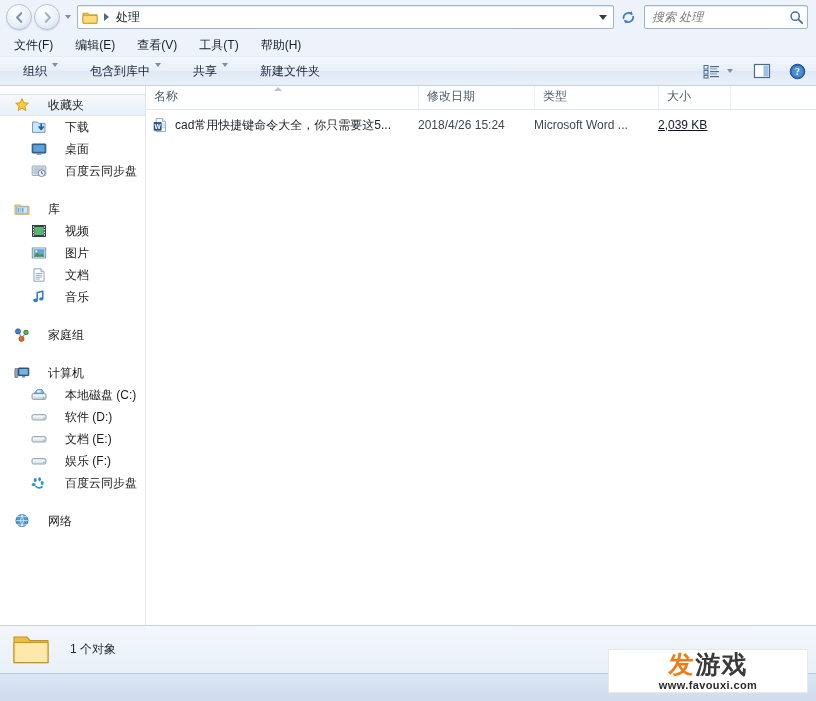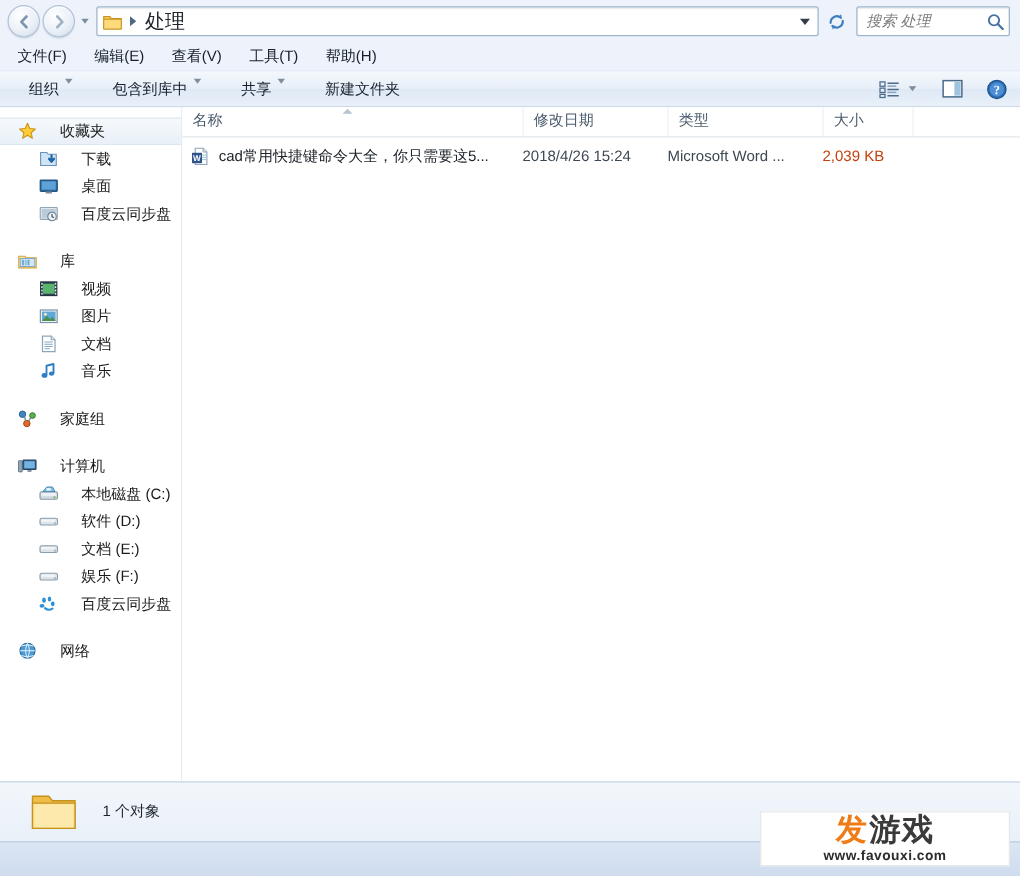--- a/index.html
+++ b/index.html
@@ -66,41 +66,41 @@
   .addr-crumbs { display: flex; align-items: center; flex: 1; gap: 2px; min-width: 0; }
   .crumb-ico { width: 16px; height: 15px; flex: none; position: relative; }
   .crumb-sep {
     width: 0; height: 0;
     border-top: 4px solid transparent;
     border-bottom: 4px solid transparent;
     border-left: 5px solid #4f6984;
     margin: 0 5px 0 4px;
     flex: none;
   }
-  .crumb-text { font-size: 16px; color: #20262e; white-space: nowrap; }
+  .crumb-text { font-size: 12px; color: #20262e; white-space: nowrap; }
   .addr-caret {
     width: 17px; height: 22px;
     display: flex; align-items: center; justify-content: center;
     flex: none;
   }
   .caret-dn {
     width: 0; height: 0;
     border-left: 4px solid transparent;
     border-right: 4px solid transparent;
     border-top: 5px solid #333c47;
   }
   .refresh-btn {
     width: 24px; height: 24px;
     display: flex; align-items: center; justify-content: center;
     border: 1px solid transparent;
     flex: none;
     margin-right: 4px;
   }
   .search-box {
-    width: 123px; height: 24px;
+    width: 164px; height: 24px;
     background: #ffffff;
     border: 1px solid #9eb6cc;
     border-radius: 2px;
     display: flex; align-items: center;
     padding: 0 3px 0 7px;
     flex: none;
     box-shadow: inset 0 1px 1px rgba(140,160,185,0.25);
   }
   .search-ph {
     flex: 1;
@@ -249,32 +249,32 @@
   .cell {
     height: 20px;
     display: flex;
     align-items: center;
     overflow: hidden;
     white-space: nowrap;
   }
   .cell-name { width: 272px; flex: none; padding-left: 7px; gap: 6px; }
   .cell-date { width: 116px; flex: none; color: #3d4853; }
   .cell-type { width: 124px; flex: none; color: #3d4853; }
-  .cell-size { width: 72px; flex: none; color: #c2410c; justify-content: flex-start; }
+  .cell-size { width: 72px; flex: none; color: #0f172a; justify-content: flex-start; text-decoration: underline; }
   .fname { overflow: hidden; text-overflow: ellipsis; white-space: nowrap; }
 
   
   .detailspane {
     height: 48px;
     flex: none;
     background: linear-gradient(to bottom, #f3f7fc 0%, #e9f0f8 100%);
     border-top: 1px solid #c8d6e4;
     display: flex;
     align-items: center;
-    padding-left: 24px;
+    padding-left: 12px;
     gap: 20px;
   }
   .details-text { font-size: 12px; color: #1d2630; }
 
   
   .statusbar {
     height: 22px;
     flex: none;
     background: linear-gradient(to bottom, #eff4fa 0%, #e5ecf6 100%);
     border-top: 1px solid #c3d2e2;

